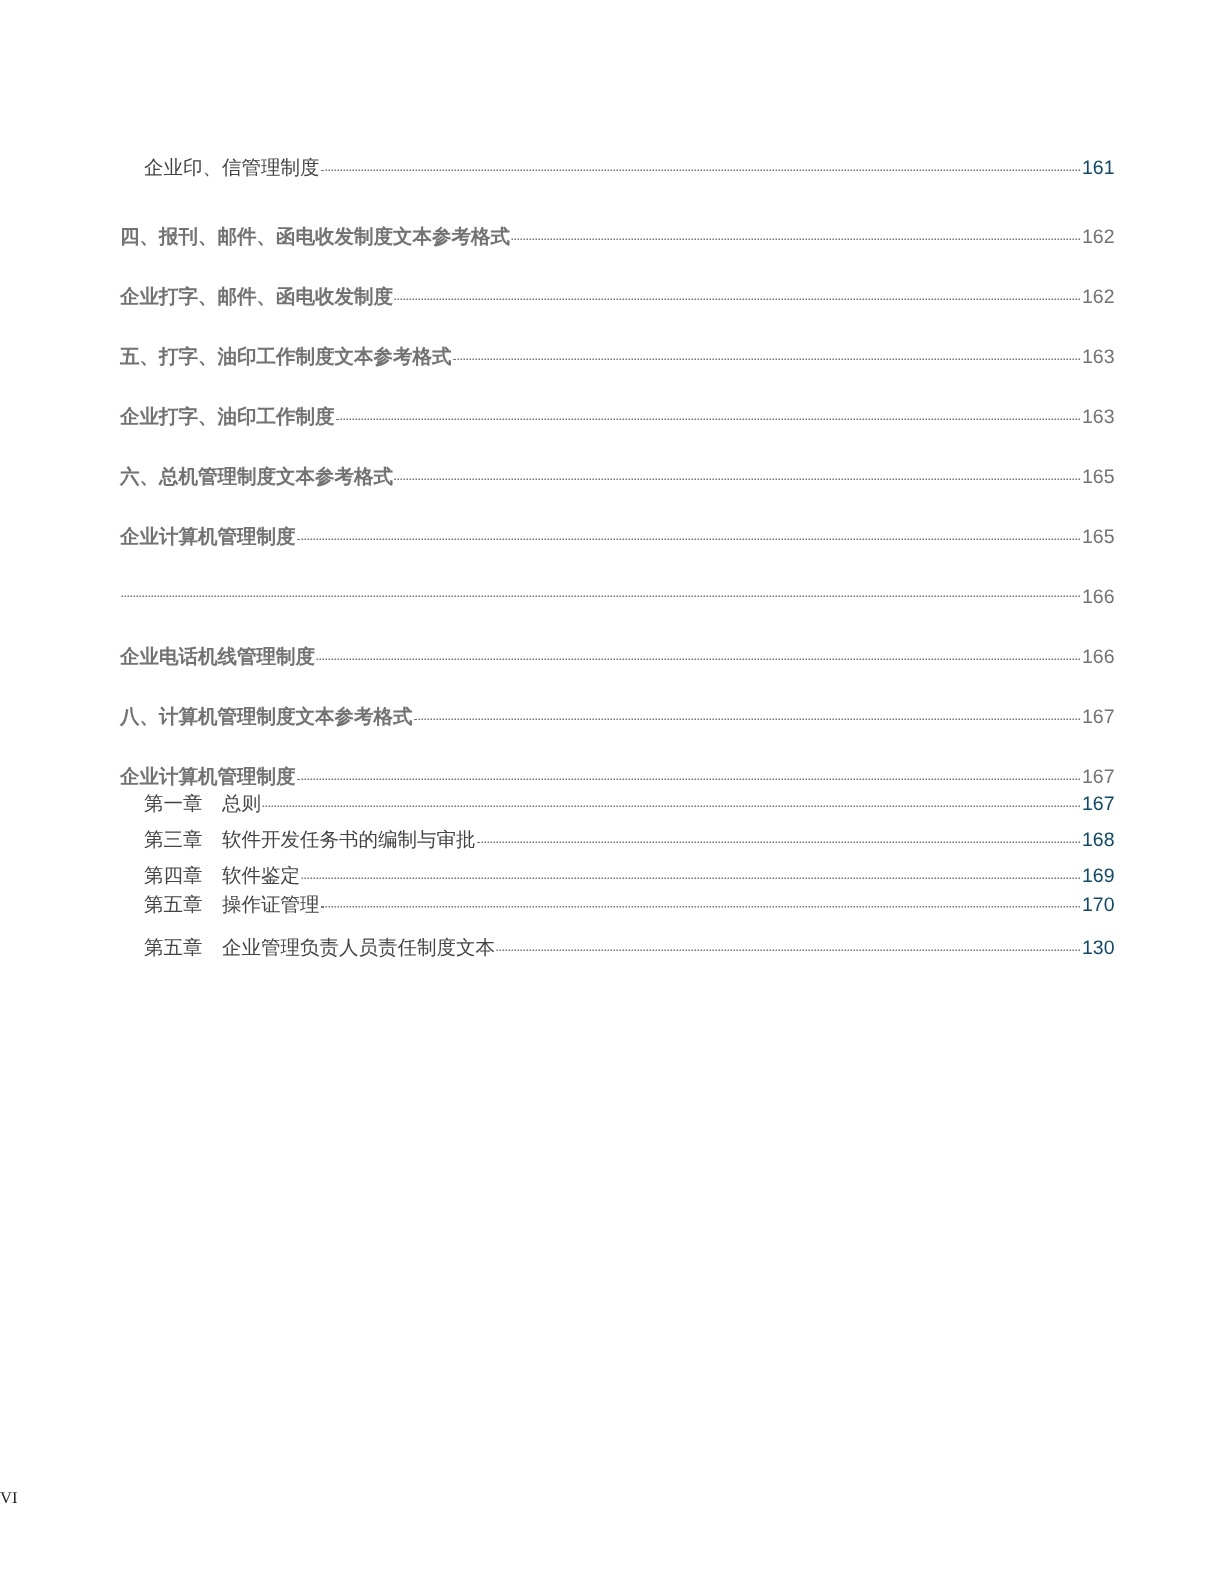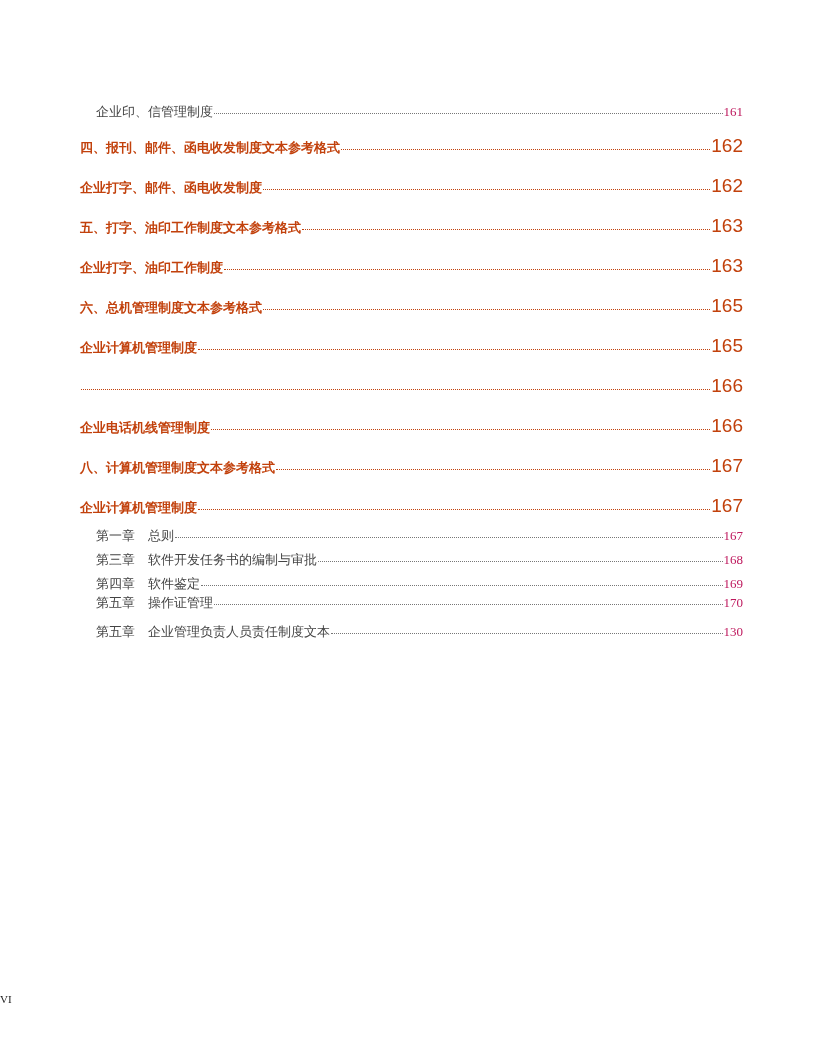--- a/index.html
+++ b/index.html
@@ -5,25 +5,25 @@
   html, body { margin: 0; padding: 0; background: #ffffff; }
   body { width: 816px; height: 1056px; position: relative; overflow: hidden;
          font-family: "DejaVu Serif", "Liberation Serif", serif; color: #000; }
   .toc { position: absolute; left: 80px; top: 0; width: 663px; }
   .entry { position: absolute; left: 0; width: 663px; display: flex; align-items: baseline;
            white-space: nowrap; }
   .entry .title { flex: 0 0 auto; }
   .entry .leader { flex: 1 1 auto; overflow: hidden; margin: 0 1px; position: relative; top: -3px;
                    border-bottom: 1px dotted currentColor; height: 1px; align-self: flex-end; margin-bottom: 4px; }
   .entry .page { flex: 0 0 auto; }
-  .lvl1 { font-size: 13px; font-weight: bold; color: #c2410c; font-family: "DejaVu Sans", "Liberation Sans", sans-serif; }
-  .lvl1 .page { font-family: "Liberation Sans", sans-serif; font-weight: normal; font-size: 19px; }
+  .lvl1 { font-size: 13px; font-weight: bold; color: #737373; font-family: "DejaVu Sans", "Liberation Sans", sans-serif; }
+  .lvl1 .page { font-family: "Liberation Sans", sans-serif; font-weight: normal; font-size: 13px; margin-top: 15px; }
   .lvl2 { font-size: 13px; color: #444; left: 16px; width: 647px; }
   .lvl2 .title { font-family: Liberation Serif, serif; }
-  .lvl2 .page { font-family: Liberation Serif, serif; color: #be185d; text-align: center; }
+  .lvl2 .page { font-family: Liberation Sans, sans-serif; color: #0c4a6e; text-align: center; }
   .lvl2 .leader { border-bottom-color: #777; }
   .footer { position: absolute; top: 993px; left: 0; width: 816px; 
             font-family: "Liberation Serif", serif; font-size: 11px; color: #222; }
 </style>
 </head>
 <body>
 
 <div class="toc">
   <div class="entry lvl2" style="top:103px">
     <span class="title">企业印、信管理制度</span>

